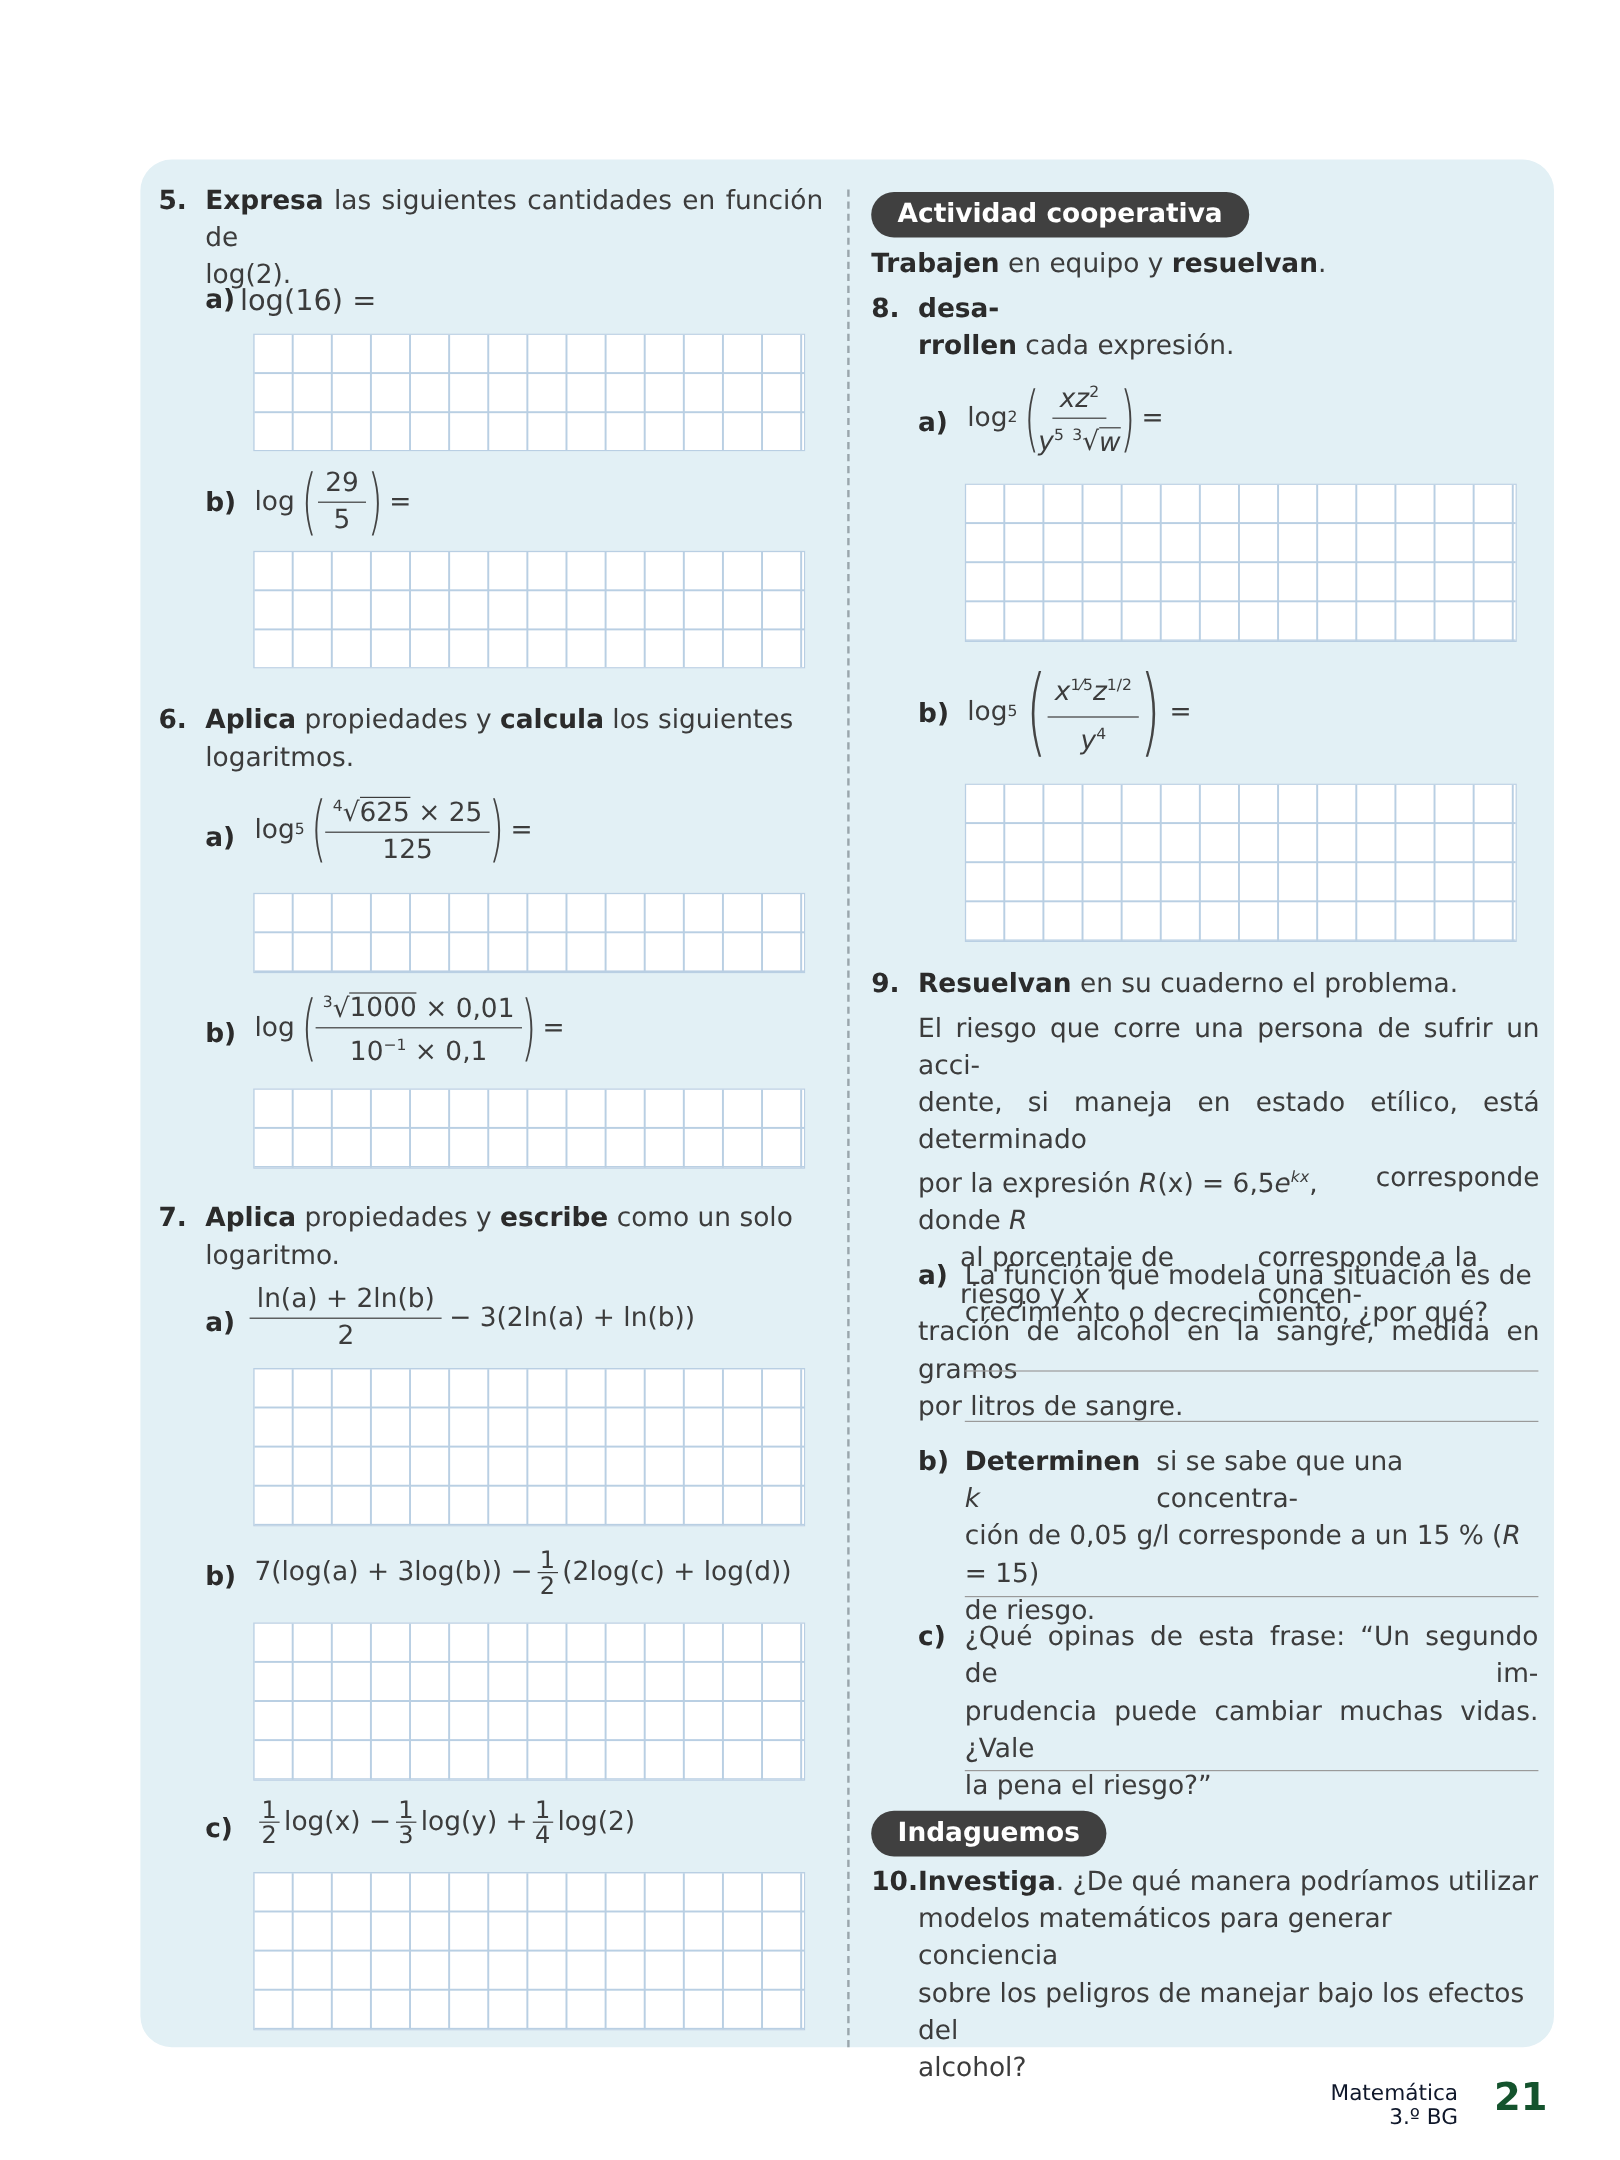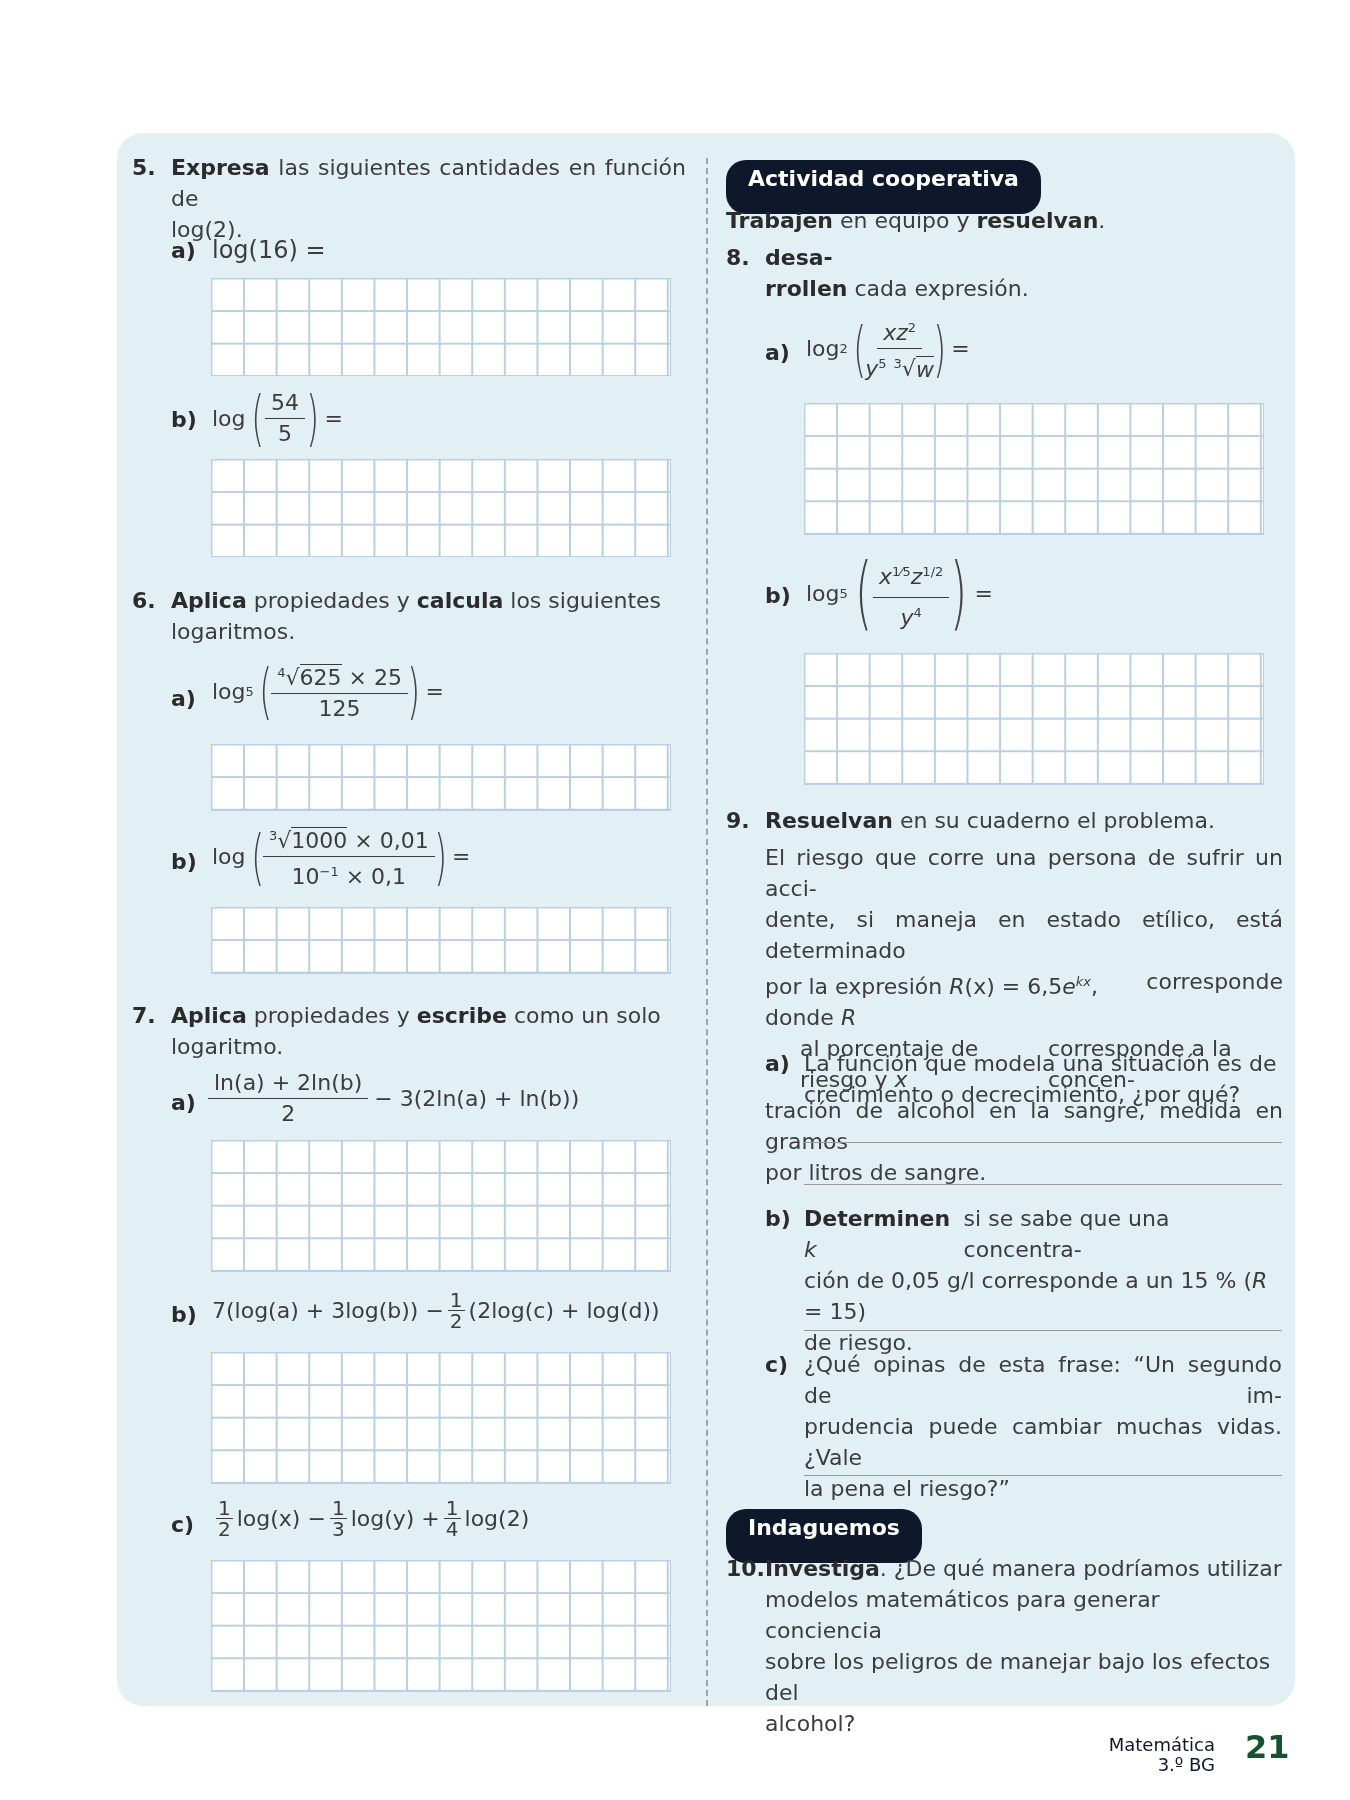--- a/index.html
+++ b/index.html
@@ -17,47 +17,47 @@
   .frac .n{border-bottom:1.5px solid #3c3c3c;padding:0 6px 2px 6px;line-height:26px;}
   .frac .d{padding-top:2px;line-height:26px;}
   .frac.sm{font-size:20px;}
   .frac.sm .n,.frac.sm .d{padding:0 2px;line-height:20px;}
   .paren{font-size:60px;font-weight:100;transform:scaleX(0.55);display:inline-block;line-height:60px;color:#444;}
   sub,sup{font-size:13px;}
   .grid{position:absolute;background-color:#ffffff;border:1.5px solid #b9cfe3;
         background-image:linear-gradient(to right,#b9cfe3 1.5px,transparent 1.5px),
                          linear-gradient(to bottom,#b9cfe3 1.5px,transparent 1.5px);
         background-size:32.6px 32.6px;background-position:-1.5px -1.5px;}
-  .pill{position:absolute;background:#0f172a;color:#fff;font-weight:bold;font-size:22px;border-radius:20px;padding:0 22px;height:54px;line-height:38px;}
+  .pill{position:absolute;background:#404040;color:#fff;font-weight:bold;font-size:22px;border-radius:20px;padding:0 22px;height:38px;line-height:38px;}
   .line{position:absolute;height:0;border-top:1.5px solid #9a9a9a;}
   .footer-sub{position:absolute;font-size:18px;color:#0f172a;text-align:right;line-height:20px;}
   .pageno{position:absolute;font-size:32px;font-weight:bold;color:#14532d;}
   i{font-style:italic;}
 </style>
 </head>
 <body>
 
 <div class="panel"></div>
 <div class="divider"></div>
 
 <div class="num" style="left:132px;top:155px;">5.</div>
 <div class="abs txt" style="left:171px;top:152px;width:515px;text-align:justify;">
   <b>Expresa</b><span> las siguientes cantidades en función de</span><br>
   <span>log(2).</span>
 </div>
 <div class="lbl" style="left:171px;top:238px;">a)</div>
-<div class="math" style="left:212px;top:236px;font-size:24px;">log(16) =</div>
+<div class="math" style="left:200px;top:236px;font-size:24px;">log(16) =</div>
 <div class="grid" style="left:211px;top:278px;width:458px;height:96px;"></div>
 
 <div class="lbl" style="left:171px;top:407px;">b)</div>
 <div class="math" style="left:212px;top:388px;">
   <span>log</span>
   <span class="paren">(</span>
   <span class="frac" style="margin:0 -4px;">
-      <span class="n">54</span>
+      <span class="n">29</span>
       <span class="d">5</span>
     </span>
   <span class="paren">)</span>
   <span>=</span>
 </div>
 <div class="grid" style="left:211px;top:459px;width:458px;height:96px;"></div>
 
 <div class="num" style="left:132px;top:588px;">6.</div>
 <div class="abs txt" style="left:171px;top:585px;width:520px;">
   <b>Aplica</b><span> propiedades y </span><b>calcula</b><span> los siguientes</span><br>

